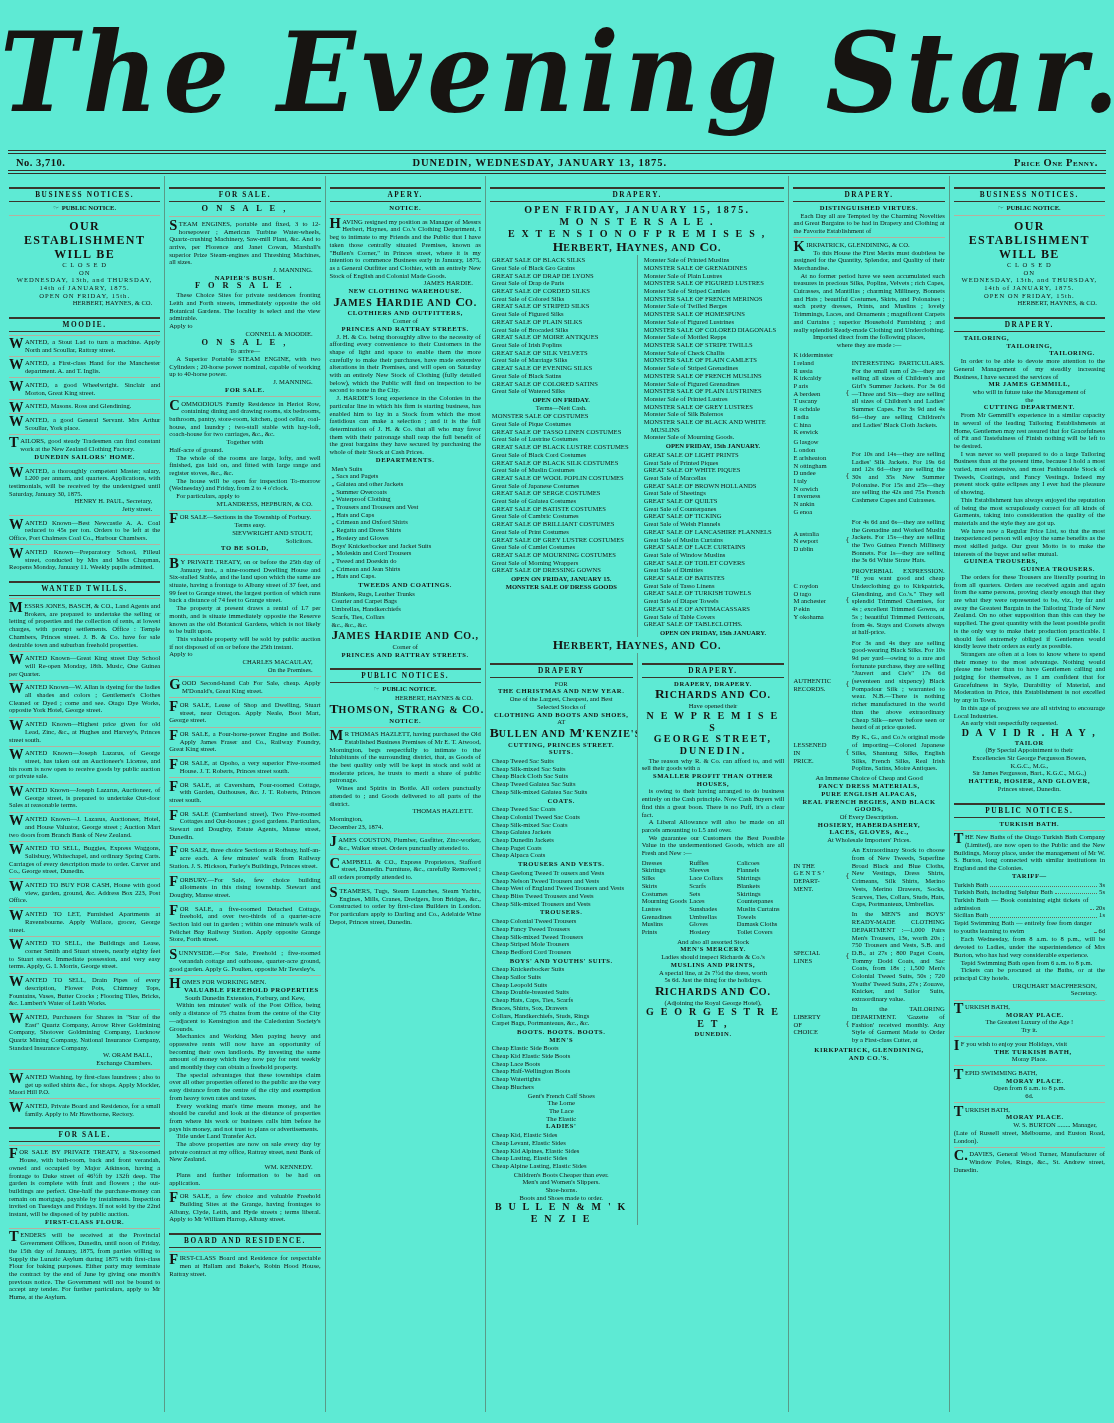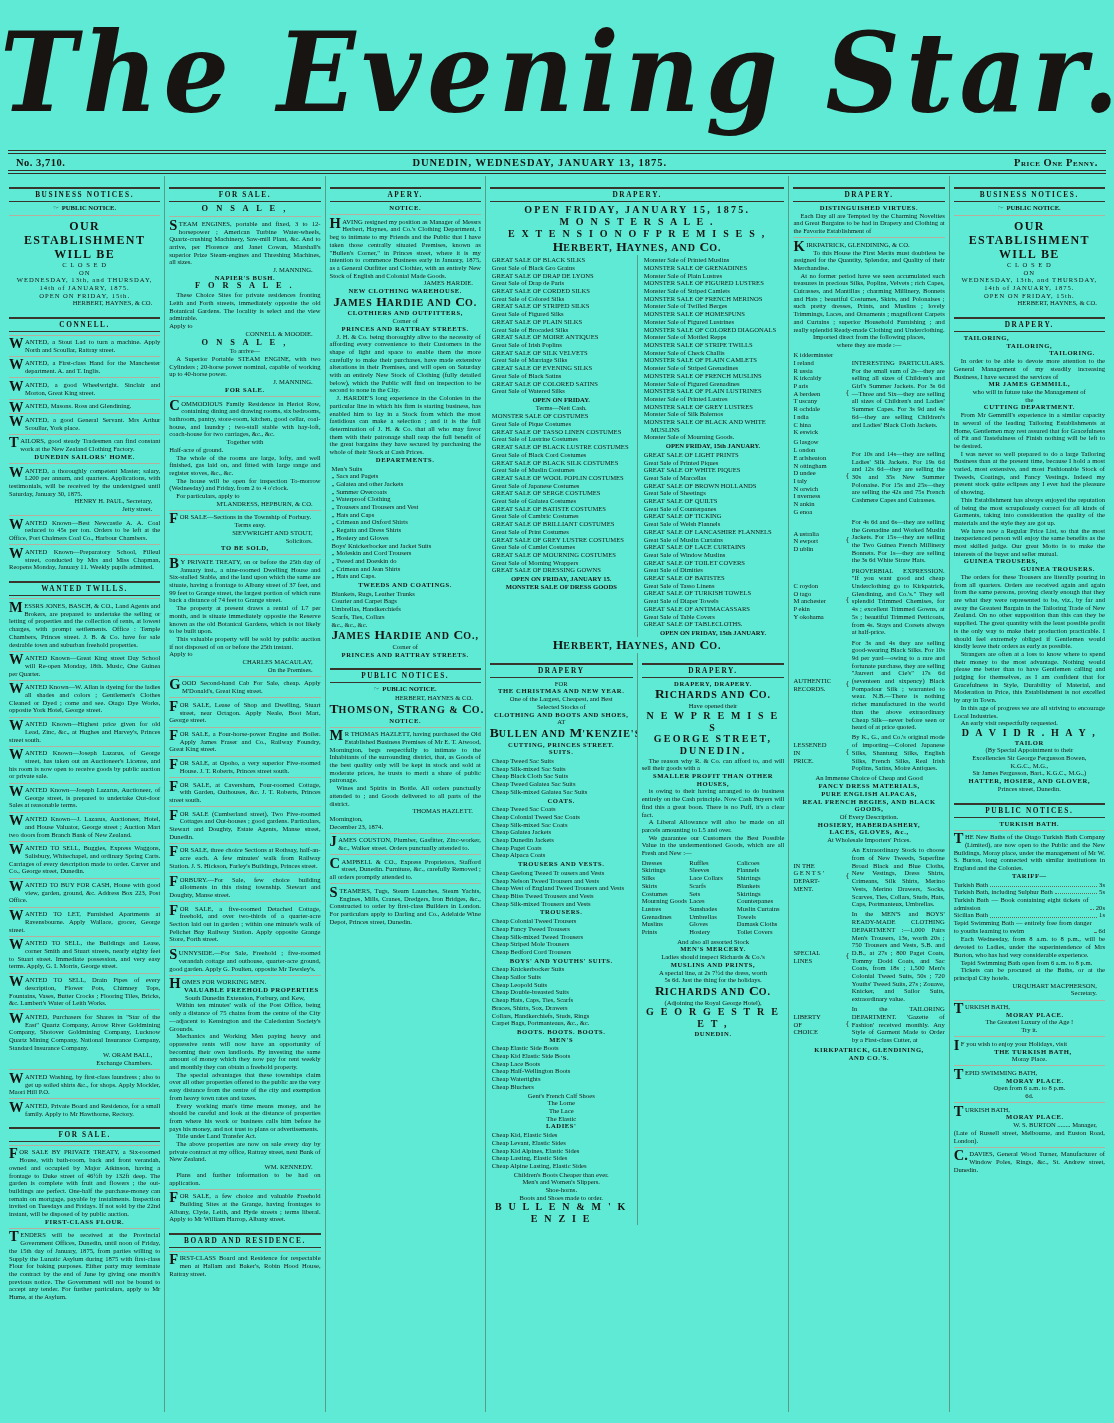--- a/index.html
+++ b/index.html
@@ -84,21 +84,21 @@
         <div class="c b"><span class="hand">☞</span> PUBLIC NOTICE.</div>
         <div class="disp">
           <div class="c b">OUR ESTABLISHMENT WILL BE</div>
           <div class="c">C L O S E D</div>
           <div class="c">ON</div>
           <div class="c">WEDNESDAY, 13th, and THURSDAY,</div>
           <div class="c">14th of JANUARY, 1875.</div>
           <div class="c">OPEN ON FRIDAY, 15th.</div>
         </div>
         <div class="sig">HERBERT, HAYNES, &amp; CO.</div>
-        <div class="bh">CONNELL.</div>
+        <div class="bh">MOODIE.</div>
         <div class="ad"><span class="dc">W</span>ANTED, a Stout Lad to turn a machine.  Apply North and Scoullar, Rattray street.</div>
         <div class="ad"><span class="dc">W</span>ANTED, a First-class Hand for the Manchester department.  A. and T. Inglis.</div>
         <div class="ad"><span class="dc">W</span>ANTED, a good Wheelwright.  Sinclair and Morton, Great King street.</div>
         <div class="ad"><span class="dc">W</span>ANTED, Masons.  Ross and Glendining.</div>
         <div class="ad"><span class="dc">W</span>ANTED, a good General Servant.  Mrs Arthur Scoullar, York place.</div>
         <div class="ad"><span class="dc">T</span>AILORS, good steady Tradesmen can find constant work at the New Zealand Clothing Factory.</div>
         <div class="c sc">DUNEDIN SAILORS' HOME.</div>
         <div class="ad"><span class="dc">W</span>ANTED, a thoroughly competent Master; salary, L200 per annum, and quarters.  Applications, with testimonials, will be received by the undersigned until Saturday, January 30, 1875.</div>
         <div class="sig">HENRY H. PAUL, Secretary,</div>
         <div class="sig">Jetty street.</div>

